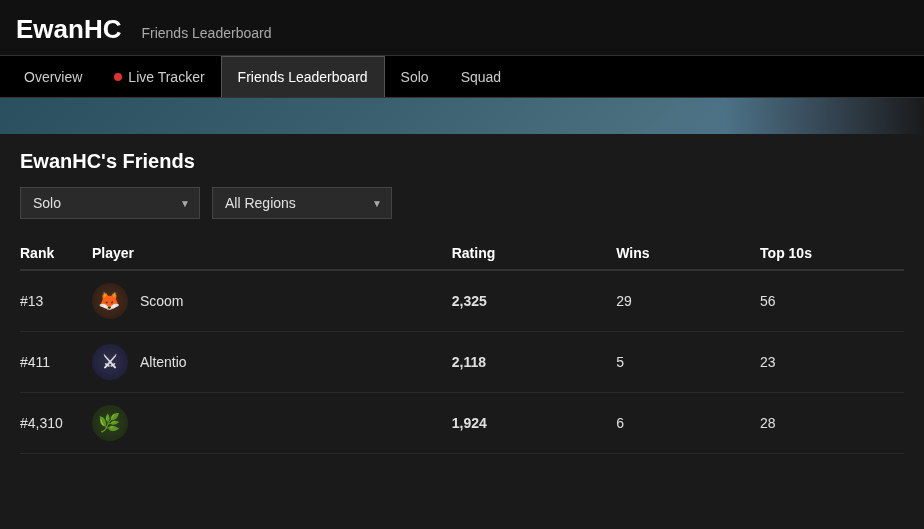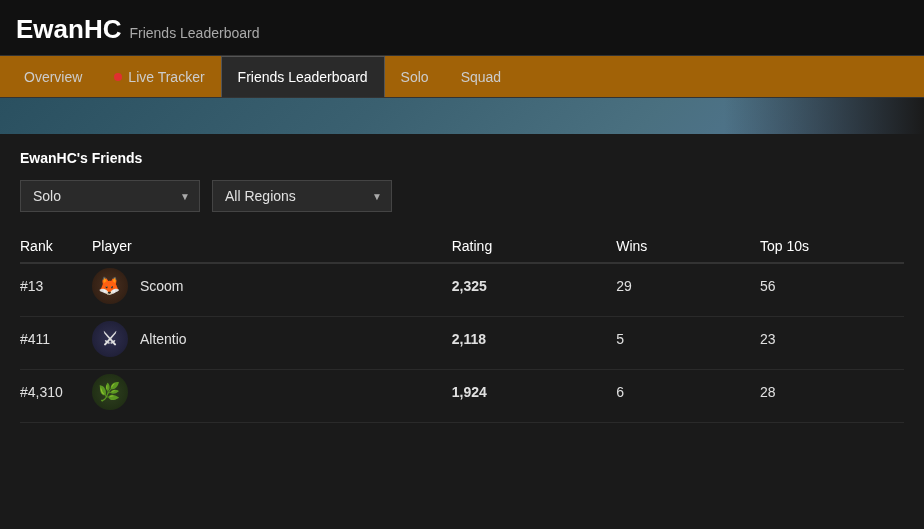--- a/index.html
+++ b/index.html
@@ -15,36 +15,36 @@
 
     .header {
       background-color: #111;
       padding: 14px 16px 10px;
       border-bottom: 1px solid #333;
     }
 
     .header-title {
       display: flex;
       align-items: baseline;
-      gap: 8px;
+      gap: 20px;
     }
 
     .header-username {
       font-size: 26px;
       font-weight: bold;
       color: #fff;
     }
 
     .header-subtitle {
       font-size: 14px;
       color: #aaa;
     }
 
     .nav-bar {
-      background-color: #a16207;
+      background-color: #000000;
       display: flex;
       align-items: flex-end;
       gap: 0;
       border-bottom: 1px solid #333;
       padding: 0 0 0 8px;
       position: relative;
       height: 42px;
     }
 
     .nav-item {
@@ -91,21 +91,21 @@
       width: 200px;
       height: 100%;
       background: linear-gradient(to right, transparent, #1a1a1a);
     }
 
     .content {
       padding: 16px 20px;
     }
 
     .section-title {
-      font-size: 14px;
+      font-size: 20px;
       font-weight: bold;
       color: #fff;
       margin-bottom: 14px;
     }
 
     .filters {
       display: flex;
       gap: 12px;
       margin-bottom: 18px;
     }
@@ -145,36 +145,36 @@
     }
 
     .leaderboard-table thead tr {
       border-bottom: 2px solid #333;
     }
 
     .leaderboard-table th {
       text-align: left;
       padding: 8px 12px 8px 0;
       color: #fff;
-      font-weight: normal;
+      font-weight: bold;
       font-size: 14px;
     }
 
     .leaderboard-table th.col-rank { width: 70px; }
     .leaderboard-table th.col-player { width: 350px; }
     .leaderboard-table th.col-rating { width: 160px; }
     .leaderboard-table th.col-wins { width: 140px; }
     .leaderboard-table th.col-top10 { width: 140px; }
 
     .leaderboard-table tbody tr {
       border-bottom: 1px solid #2a2a2a;
     }
 
     .leaderboard-table td {
-      padding: 4px 12px 12px 0;
+      padding: 12px 12px 12px 0;
       color: #e0e0e0;
       vertical-align: middle;
     }
 
     .player-cell {
       display: flex;
       align-items: center;
       gap: 12px;
     }
 

